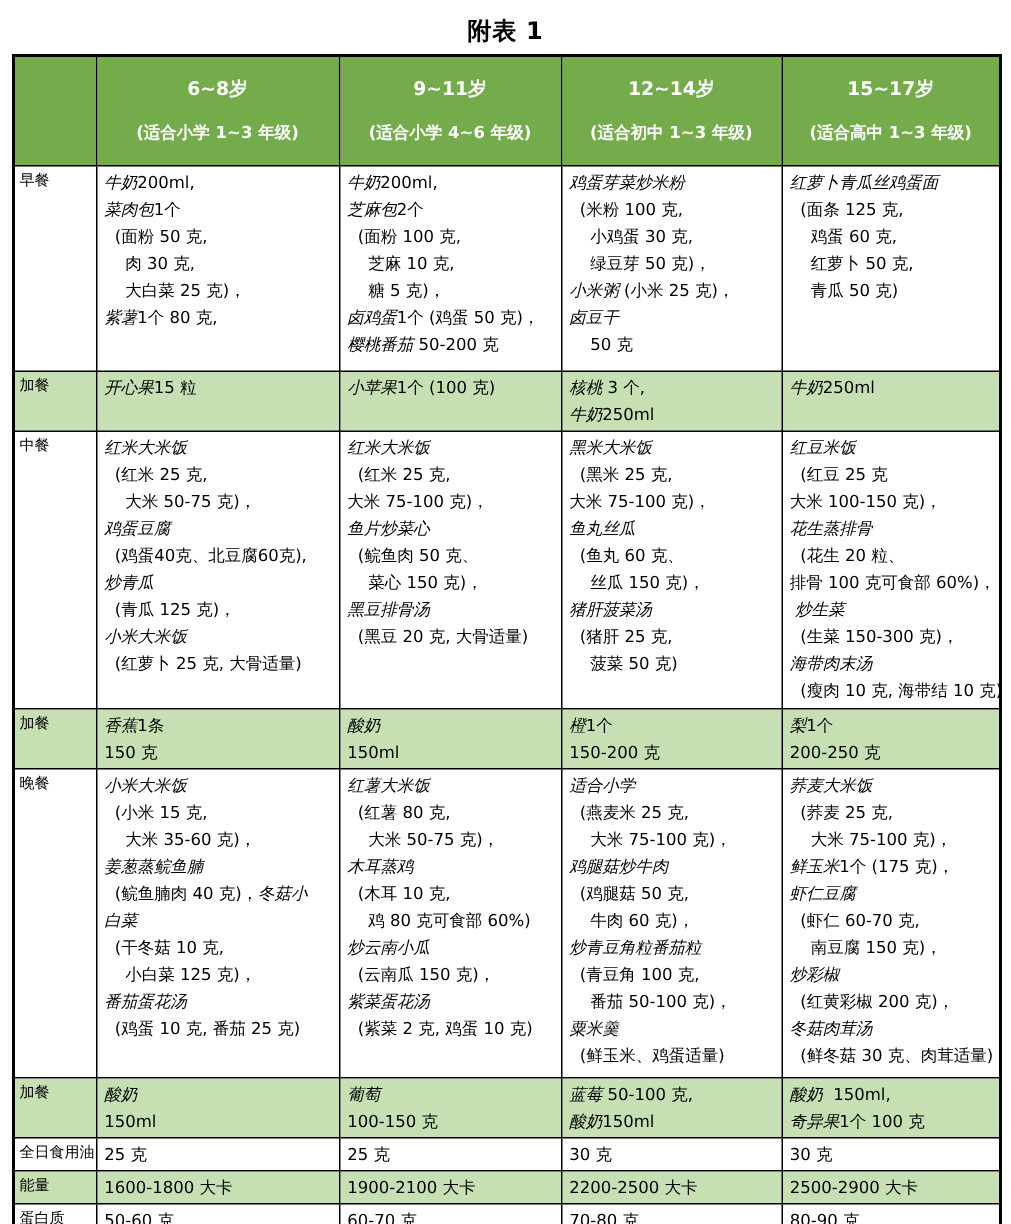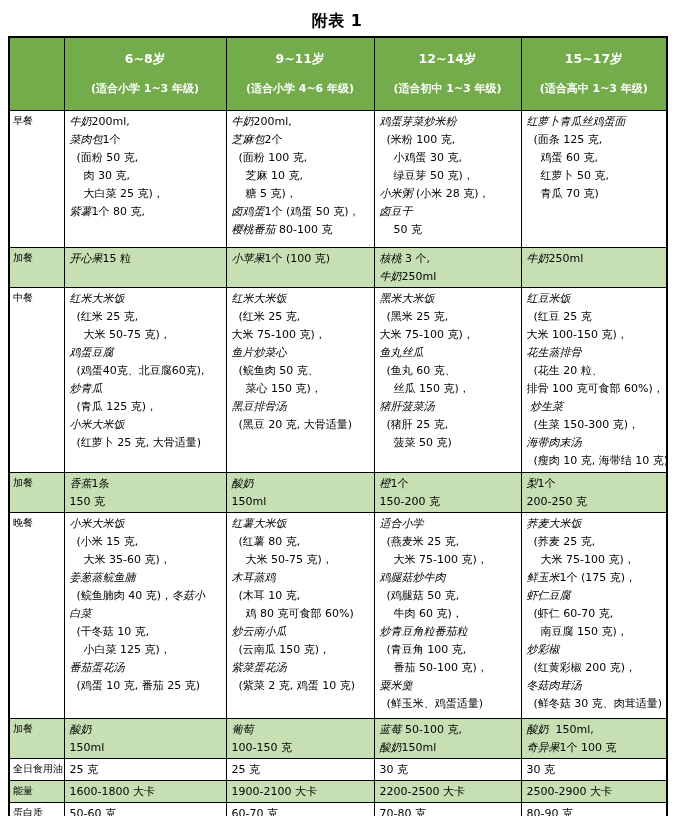--- a/index.html
+++ b/index.html
@@ -99,37 +99,37 @@
             <div class="line"><span>    大白菜 25 克)，</span></div>
             <div class="line"><span class="it">紫薯</span><span>1个 80 克,</span></div>
           </td>
           <td>
             <div class="line"><span class="it">牛奶</span><span>200ml,</span></div>
             <div class="line"><span class="it">芝麻包</span><span>2个</span></div>
             <div class="line"><span>  (面粉 100 克,</span></div>
             <div class="line"><span>    芝麻 10 克,</span></div>
             <div class="line"><span>    糖 5 克)，</span></div>
             <div class="line"><span class="it">卤鸡蛋</span><span>1个 (鸡蛋 50 克)，</span></div>
-            <div class="line"><span class="it">樱桃番茄</span><span> 80-100 克</span></div>
+            <div class="line"><span class="it">樱桃番茄</span><span> 50-200 克</span></div>
           </td>
           <td>
             <div class="line"><span class="it">鸡蛋芽菜炒米粉</span></div>
             <div class="line"><span>  (米粉 100 克,</span></div>
             <div class="line"><span>    小鸡蛋 30 克,</span></div>
             <div class="line"><span>    绿豆芽 50 克)，</span></div>
-            <div class="line"><span class="it">小米粥</span><span> (小米 28 克)，</span></div>
+            <div class="line"><span class="it">小米粥</span><span> (小米 25 克)，</span></div>
             <div class="line"><span class="it">卤豆干</span></div>
             <div class="line"><span>    50 克</span></div>
           </td>
           <td>
             <div class="line"><span class="it">红萝卜青瓜丝鸡蛋面</span></div>
             <div class="line"><span>  (面条 125 克,</span></div>
             <div class="line"><span>    鸡蛋 60 克,</span></div>
             <div class="line"><span>    红萝卜 50 克,</span></div>
-            <div class="line"><span>    青瓜 70 克)</span></div>
+            <div class="line"><span>    青瓜 50 克)</span></div>
           </td>
         </tr>
         <tr class="r1 band">
           <td class="row-label">加餐</td>
           <td>
             <div class="line"><span class="it">开心果</span><span>15 粒</span></div>
           </td>
           <td>
             <div class="line"><span class="it">小苹果</span><span>1个 (100 克)</span></div>
           </td>

